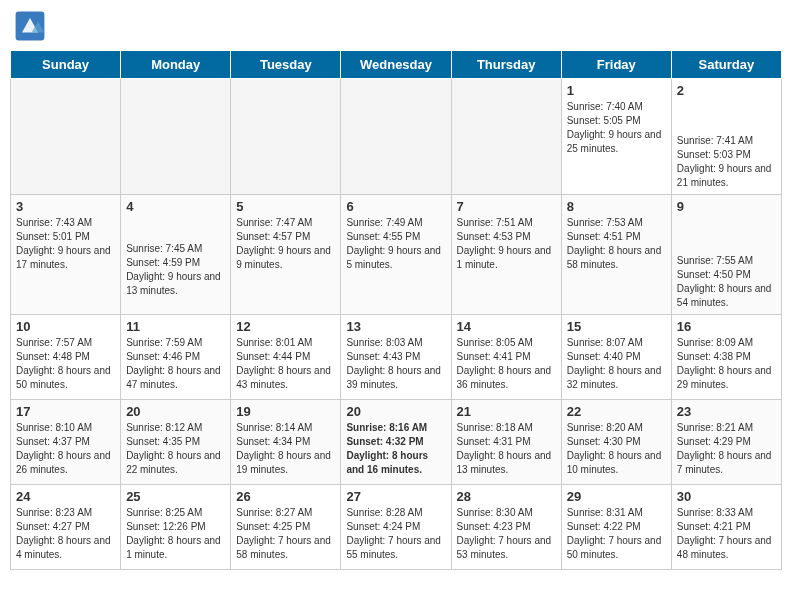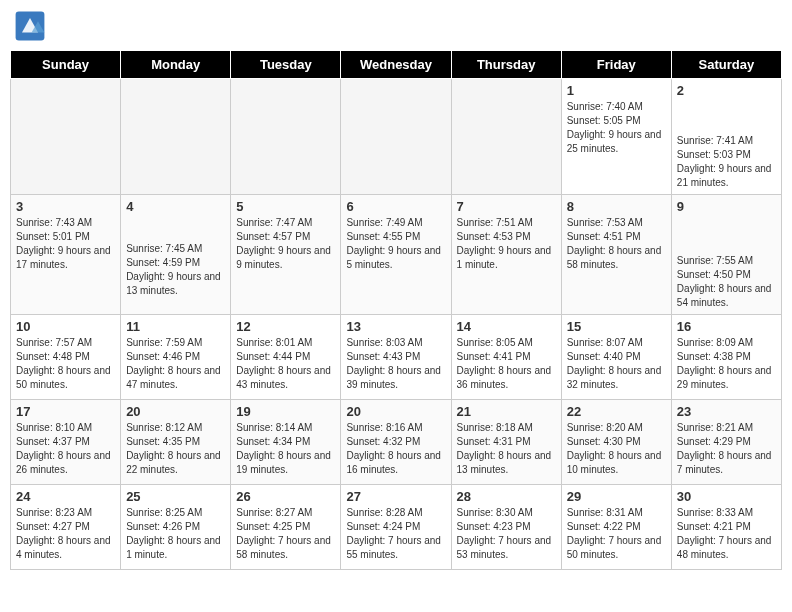--- a/index.html
+++ b/index.html
@@ -46,21 +46,21 @@
     .location {
       font-size: 16px;
       color: #555;
     }
     table {
       width: 100%;
       border-collapse: collapse;
       table-layout: fixed;
     }
     th {
-      background-color: #000000;
+      background-color: #0369a1;
       color: white;
       padding: 6px 4px;
       font-size: 13px;
       font-weight: bold;
       border: 1px solid #fff;
     }
     td {
       border: 1px solid #ccc;
       vertical-align: top;
       padding: 4px 5px;
@@ -241,21 +241,21 @@
 Daylight: 8 hours and 22 minutes.</div>
         </td>
         <td>
           <div class="day-num">19</div>
           <div class="day-info" style="white-space: pre-line;">Sunrise: 8:14 AM
 Sunset: 4:34 PM
 Daylight: 8 hours and 19 minutes.</div>
         </td>
         <td>
           <div class="day-num">20</div>
-          <div class="day-info" style="white-space: pre-line;">Sunrise: 8:16 AM
+          <div class="day-info" style="white-space: pre-line; font-weight: bold;">Sunrise: 8:16 AM
 Sunset: 4:32 PM
 Daylight: 8 hours and 16 minutes.</div>
         </td>
         <td>
           <div class="day-num">21</div>
           <div class="day-info" style="white-space: pre-line;">Sunrise: 8:18 AM
 Sunset: 4:31 PM
 Daylight: 8 hours and 13 minutes.</div>
         </td>
         <td>
@@ -274,21 +274,21 @@
       <tr>
         <td>
           <div class="day-num">24</div>
           <div class="day-info" style="white-space: pre-line;">Sunrise: 8:23 AM
 Sunset: 4:27 PM
 Daylight: 8 hours and 4 minutes.</div>
         </td>
         <td>
           <div class="day-num">25</div>
           <div class="day-info" style="white-space: pre-line;">Sunrise: 8:25 AM
-Sunset: 4:26 PM
+Sunset: 12:26 PM
 Daylight: 8 hours and 1 minute.</div>
         </td>
         <td>
           <div class="day-num">26</div>
           <div class="day-info" style="white-space: pre-line;">Sunrise: 8:27 AM
 Sunset: 4:25 PM
 Daylight: 7 hours and 58 minutes.</div>
         </td>
         <td>
           <div class="day-num">27</div>

